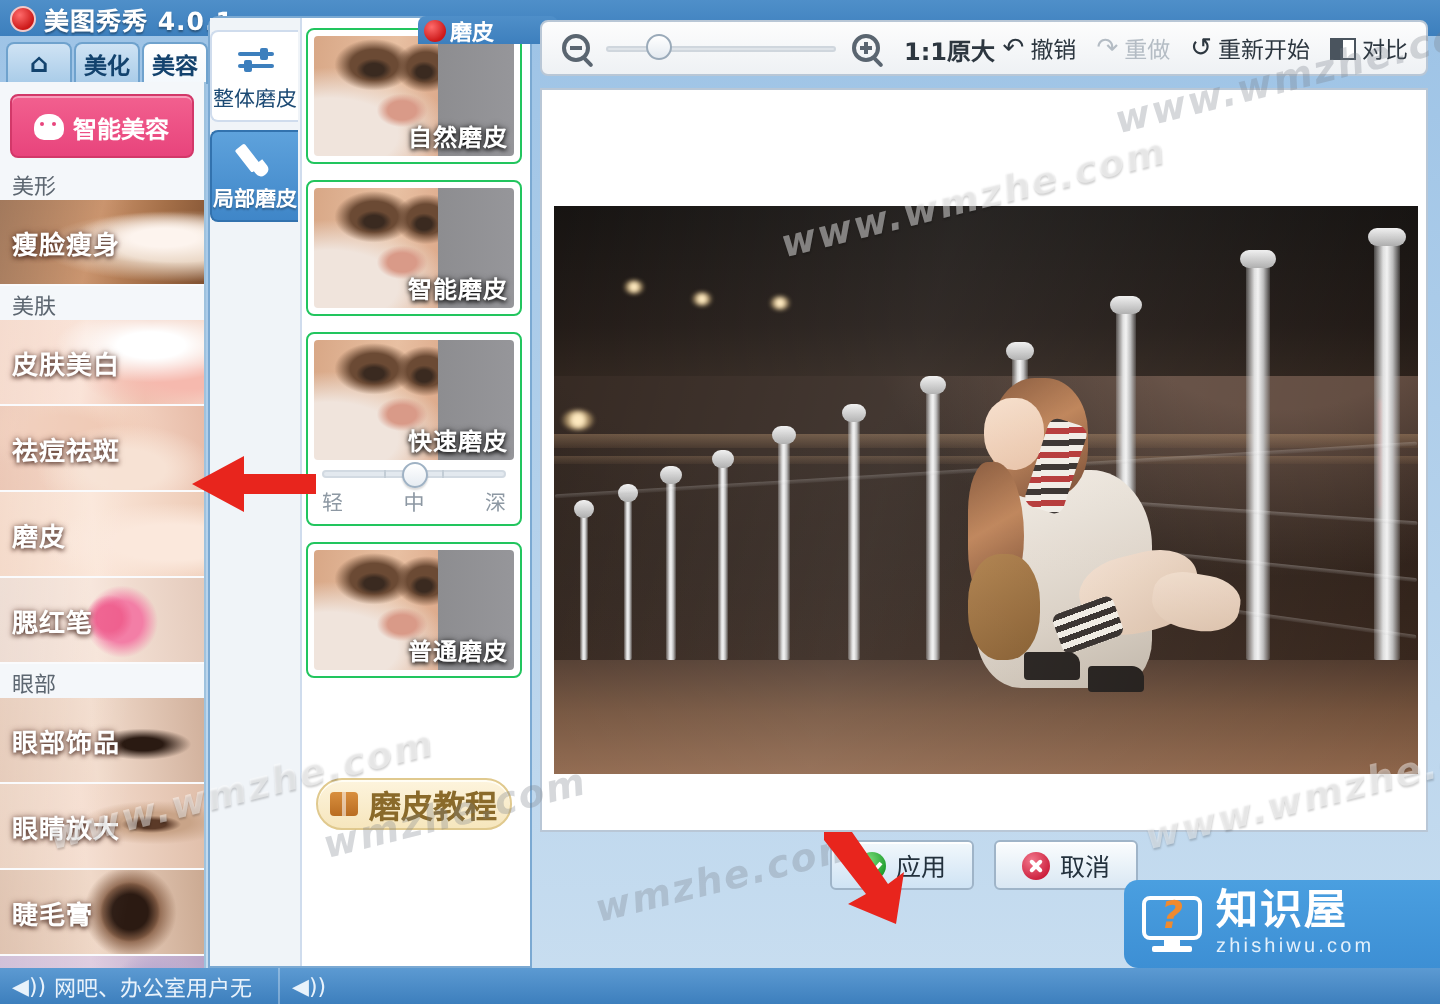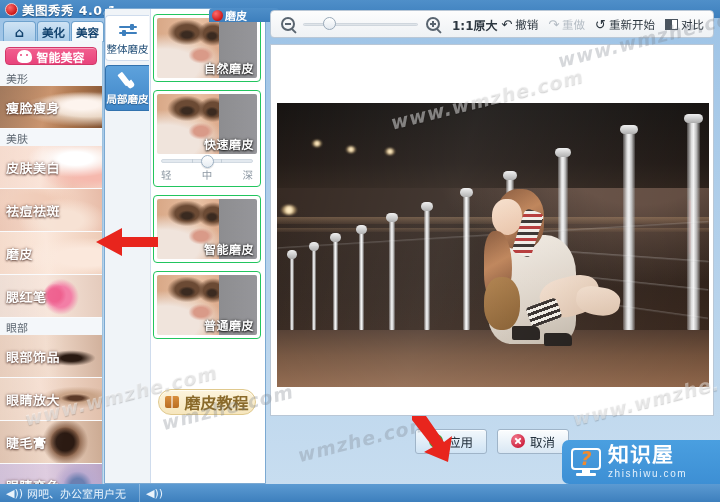--- a/index.html
+++ b/index.html
@@ -58,21 +58,21 @@
   .tab .home-glyph { font-size: 13px; line-height: 1; }
 
   
   .sidebar {
     position: absolute; left: 0; top: 41px; width: 103px; height: 443px;
     background: #f4f7fa;
     border-right: 1px solid #9ec2de;
     overflow: hidden;
   }
   .beauty-btn {
-    margin: 6px 5px 4px 5px; height: 18px;
+    margin: 6px 5px 4px 5px; height: 32px;
     background: linear-gradient(#f2608f, #e8447c);
     border: 1px solid #d23869; border-radius: 4px;
     display: flex; align-items: center; justify-content: center; gap: 4px;
     color: #fff; font-size: 12px; font-weight: bold;
     box-shadow: inset 0 1px 0 rgba(255,255,255,.4);
   }
   .beauty-btn .face-icon {
     width: 15px; height: 13px; border-radius: 7px 7px 5px 5px;
     background: #fff; position: relative; flex: none;
   }
@@ -413,21 +413,21 @@
   .ph-redlight {
     position: absolute; right: 3%; top: 34%;
     width: 6px; height: 54px;
     background: linear-gradient(180deg, #ff2d2d, #a00f0f);
     filter: blur(1px); opacity: .85;
   }
 
   
   .actions {
     position: absolute; left: 270px; top: 420px; width: 444px; height: 42px;
-    display: flex; align-items: center; justify-content: center; gap: 10px;
+    display: flex; justify-content: center; gap: 10px;
   }
   .btn {
     min-width: 72px; height: 25px; padding: 0 11px;
     display: flex; align-items: center; justify-content: center; gap: 5px;
     border-radius: 3px; font-size: 12.5px; color: #23313d;
     border: 1px solid #9fb4c8;
     background: linear-gradient(#fbfdfe, #d9e7f3);
     box-shadow: inset 0 1px 0 #ffffff;
   }
   .btn.apply { background: linear-gradient(#f2f8fc, #cfe3f4); }
@@ -627,46 +627,46 @@
     </div>
 
     <div class="thumblist">
 
       <div class="card">
         <div class="card-photo">
           <span class="cap">自然磨皮</span>
         </div>
       </div>
 
+      <div class="card">
+        <div class="card-photo">
+          <span class="cap">智能磨皮</span>
+        </div>
+      </div>
+
       <div class="card has-slider">
         <div class="card-photo">
           <span class="cap">快速磨皮</span>
         </div>
         <div class="card-slider">
           <div class="slider-track">
             <i class="tick" style="left:33%"></i>
               <i class="tick" style="left:66%"></i>
             <div class="slider-knob"></div>
           </div>
           <div class="slider-labels">
             <span>轻</span>
             <span>中</span>
             <span>深</span>
           </div>
         </div>
       </div>
 
       <div class="card">
         <div class="card-photo">
-          <span class="cap">智能磨皮</span>
-        </div>
-      </div>
-
-      <div class="card">
-        <div class="card-photo">
           <span class="cap">普通磨皮</span>
         </div>
       </div>
 
       <div style="height:42px"></div>
 
       <div class="tutorial-btn">
         <span class="book-icon"></span>
         <span>磨皮教程</span>
       </div>

